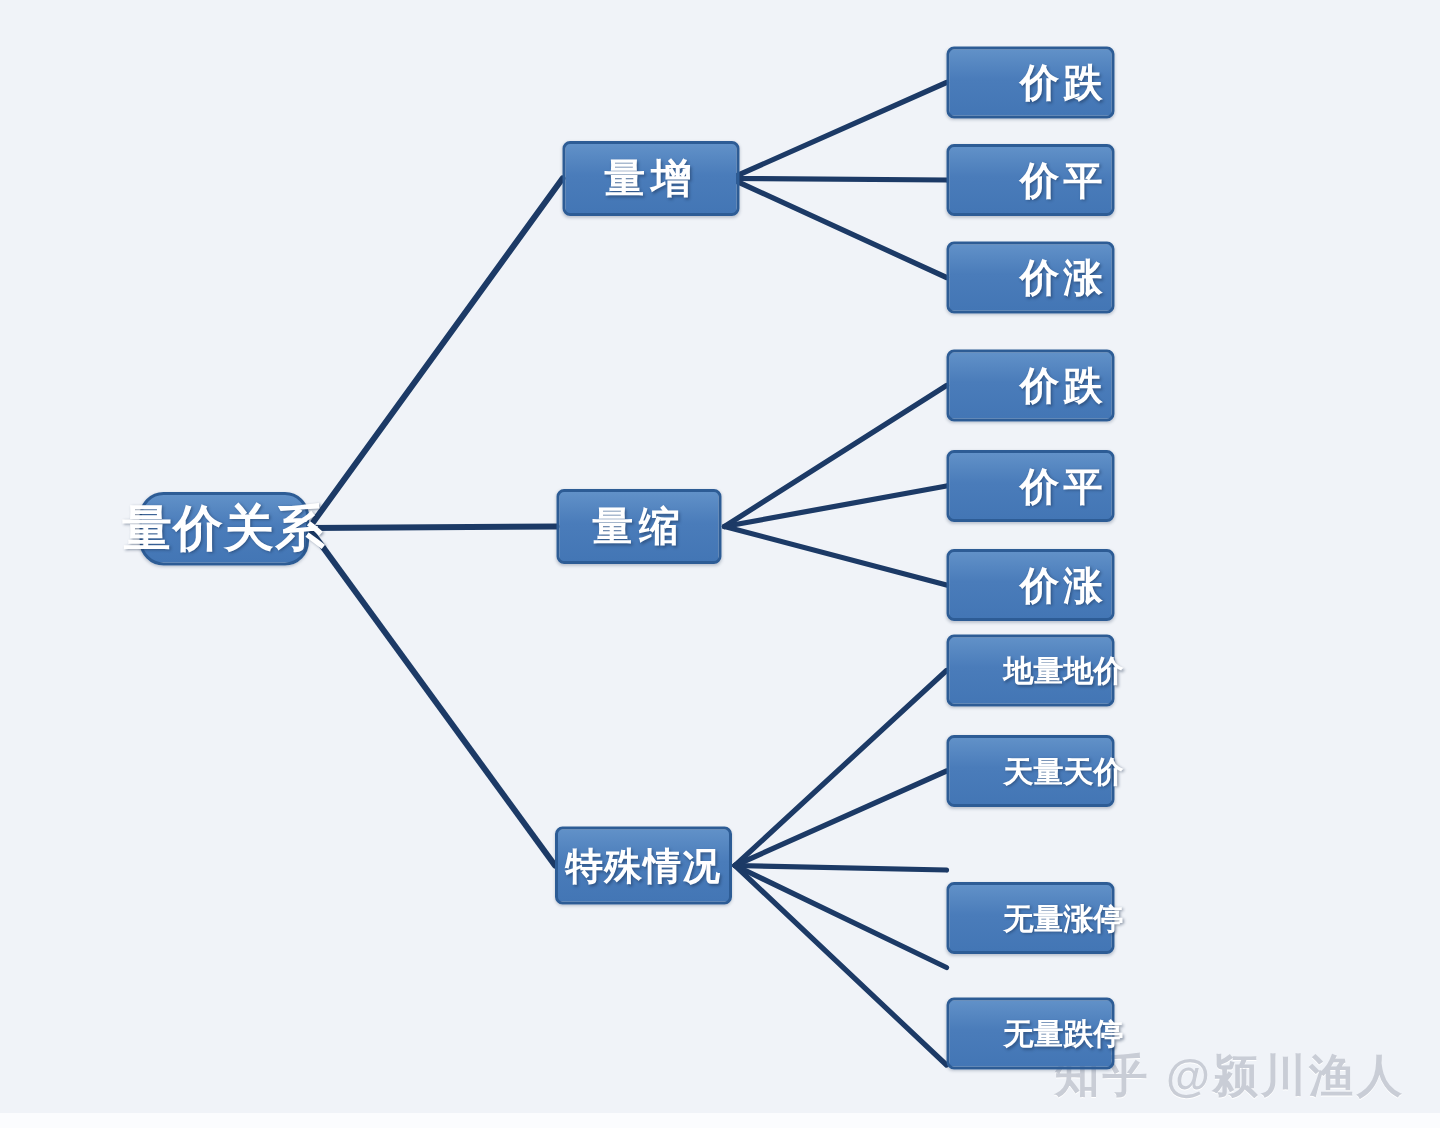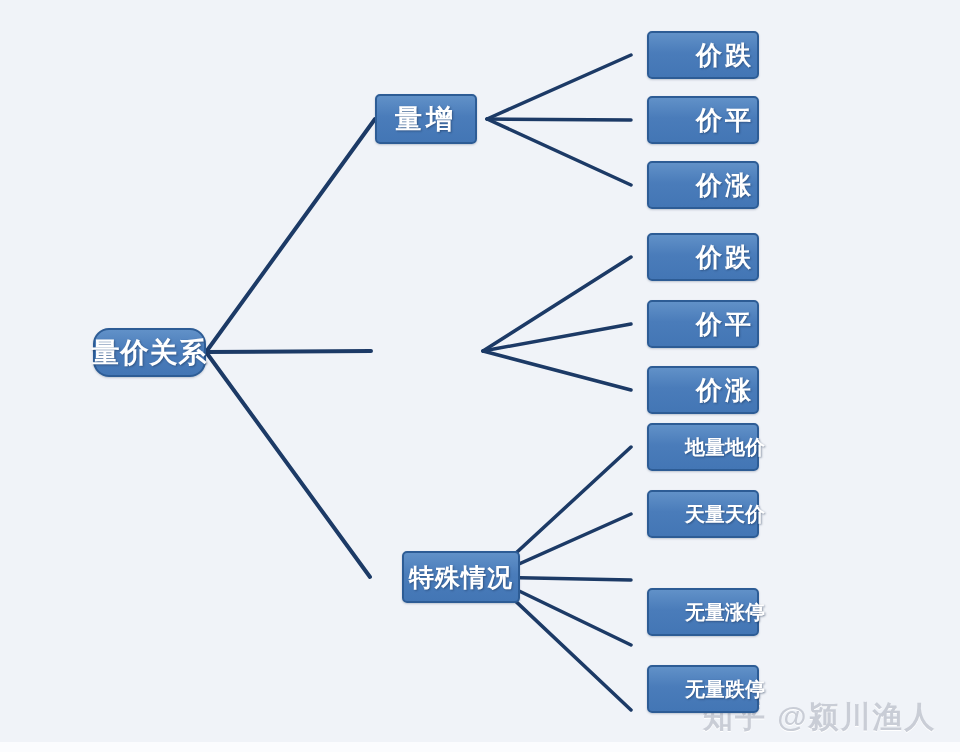--- a/index.html
+++ b/index.html
@@ -32,26 +32,26 @@
     background: linear-gradient(180deg, #6191c8 0%, #4a7cba 45%, #4376b5 100%);
     border: 2px solid #2d5c95;
     border-radius: 5px;
     box-sizing: border-box;
     color: #ffffff;
     font-weight: bold;
     text-shadow: 1px 1px 2px rgba(20, 40, 70, 0.45);
     box-shadow: 0 1px 2px rgba(40, 60, 90, 0.25);
     white-space: nowrap;
   }
-  .root-node   { left: 93px;  top: 328px; width: 113px; height: 49px; font-size: 28px; letter-spacing: 1px; border-radius: 16px; }
+  .root-node   { left: 93px;  top: 328px; width: 113px; height: 49px; font-size: 33px; letter-spacing: 1px; border-radius: 16px; }
   .branch-node { font-size: 27px; letter-spacing: 4px; }
-  #branch-0 { left: 375px; top: 94px;  width: 102px; height: 50px; }
+  #branch-0 { left: 375px; top: 94px;  width: 118px; height: 50px; }
   #branch-1 { left: 371px; top: 326px; width: 110px; height: 50px; }
-  #branch-2 { left: 370px; top: 551px; width: 118px; height: 52px; font-size: 25px; letter-spacing: 1px; margin-left: 32px; }
-  .leaf-node { left: 647px; width: 112px; height: 48px; font-size: 26px; letter-spacing: 3px; padding-left: 44px; }
+  #branch-2 { left: 370px; top: 551px; width: 118px; height: 52px; font-size: 25px; letter-spacing: 1px; }
+  .leaf-node { left: 631px; width: 112px; height: 48px; font-size: 26px; letter-spacing: 3px; padding-left: 44px; }
   .leaf-wide { font-size: 20px; letter-spacing: 0; }
   #leaf-0-0 { top: 31px;  }
   #leaf-0-1 { top: 96px;  }
   #leaf-0-2 { top: 161px; }
   #leaf-1-0 { top: 233px; }
   #leaf-1-1 { top: 300px; }
   #leaf-1-2 { top: 366px; }
   #leaf-2-0 { top: 423px; }
   #leaf-2-1 { top: 490px; text-align: center; }
   #leaf-2-2 { top: 556px; margin-top: 32px; }
@@ -102,20 +102,21 @@
     <line x1="490" y1="577" x2="631" y2="580" stroke="#1c3a66" stroke-width="3.5" stroke-linecap="round"></line>
     <line x1="490" y1="577" x2="631" y2="645" stroke="#1c3a66" stroke-width="3.5" stroke-linecap="round"></line>
     <line x1="490" y1="577" x2="631" y2="710" stroke="#1c3a66" stroke-width="3.5" stroke-linecap="round"></line>
   </svg>
 
   <div class="watermark">知乎 @颍川渔人</div>
 
   <div class="node root-node">量价关系</div>
 
   <div class="node branch-node" id="branch-0">量增</div>
+  <div class="node branch-node" id="branch-1">量缩</div>
   <div class="node branch-node" id="branch-2">特殊情况</div>
 
   <div class="node leaf-node" id="leaf-0-0">价跌</div>
   <div class="node leaf-node" id="leaf-0-1">价平</div>
   <div class="node leaf-node" id="leaf-0-2">价涨</div>
 
   <div class="node leaf-node" id="leaf-1-0">价跌</div>
   <div class="node leaf-node" id="leaf-1-1">价平</div>
   <div class="node leaf-node" id="leaf-1-2">价涨</div>
 

